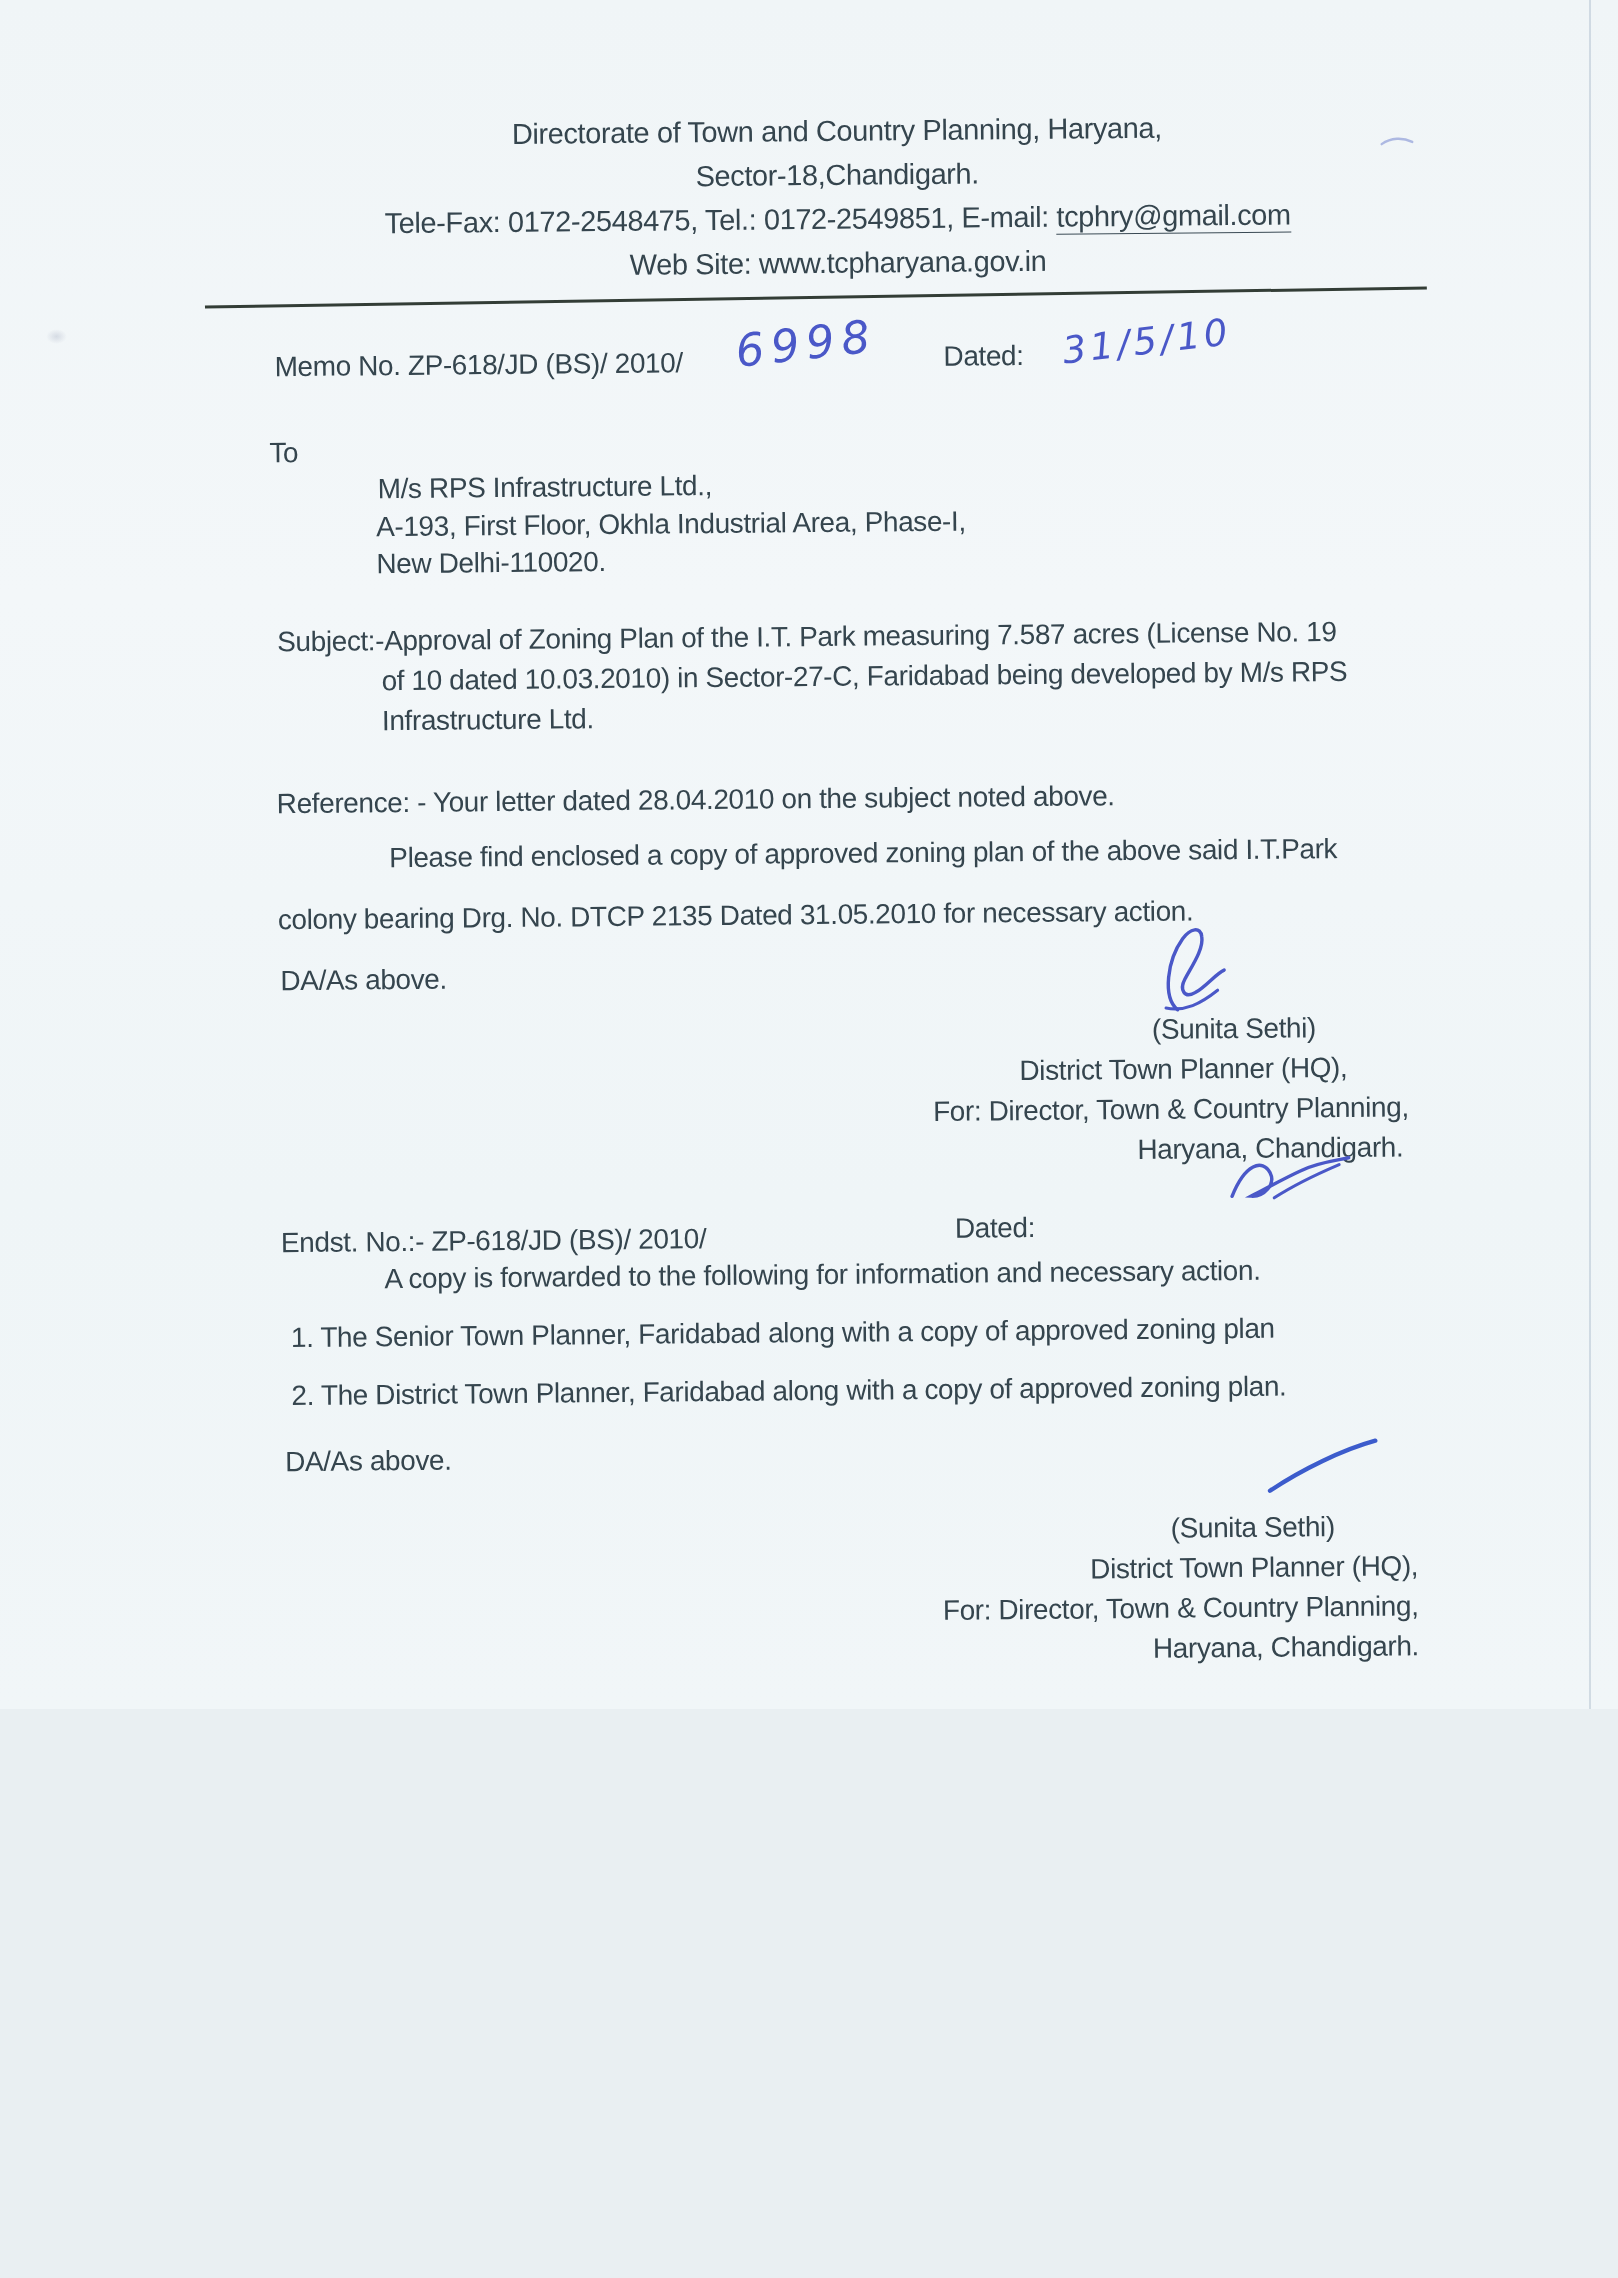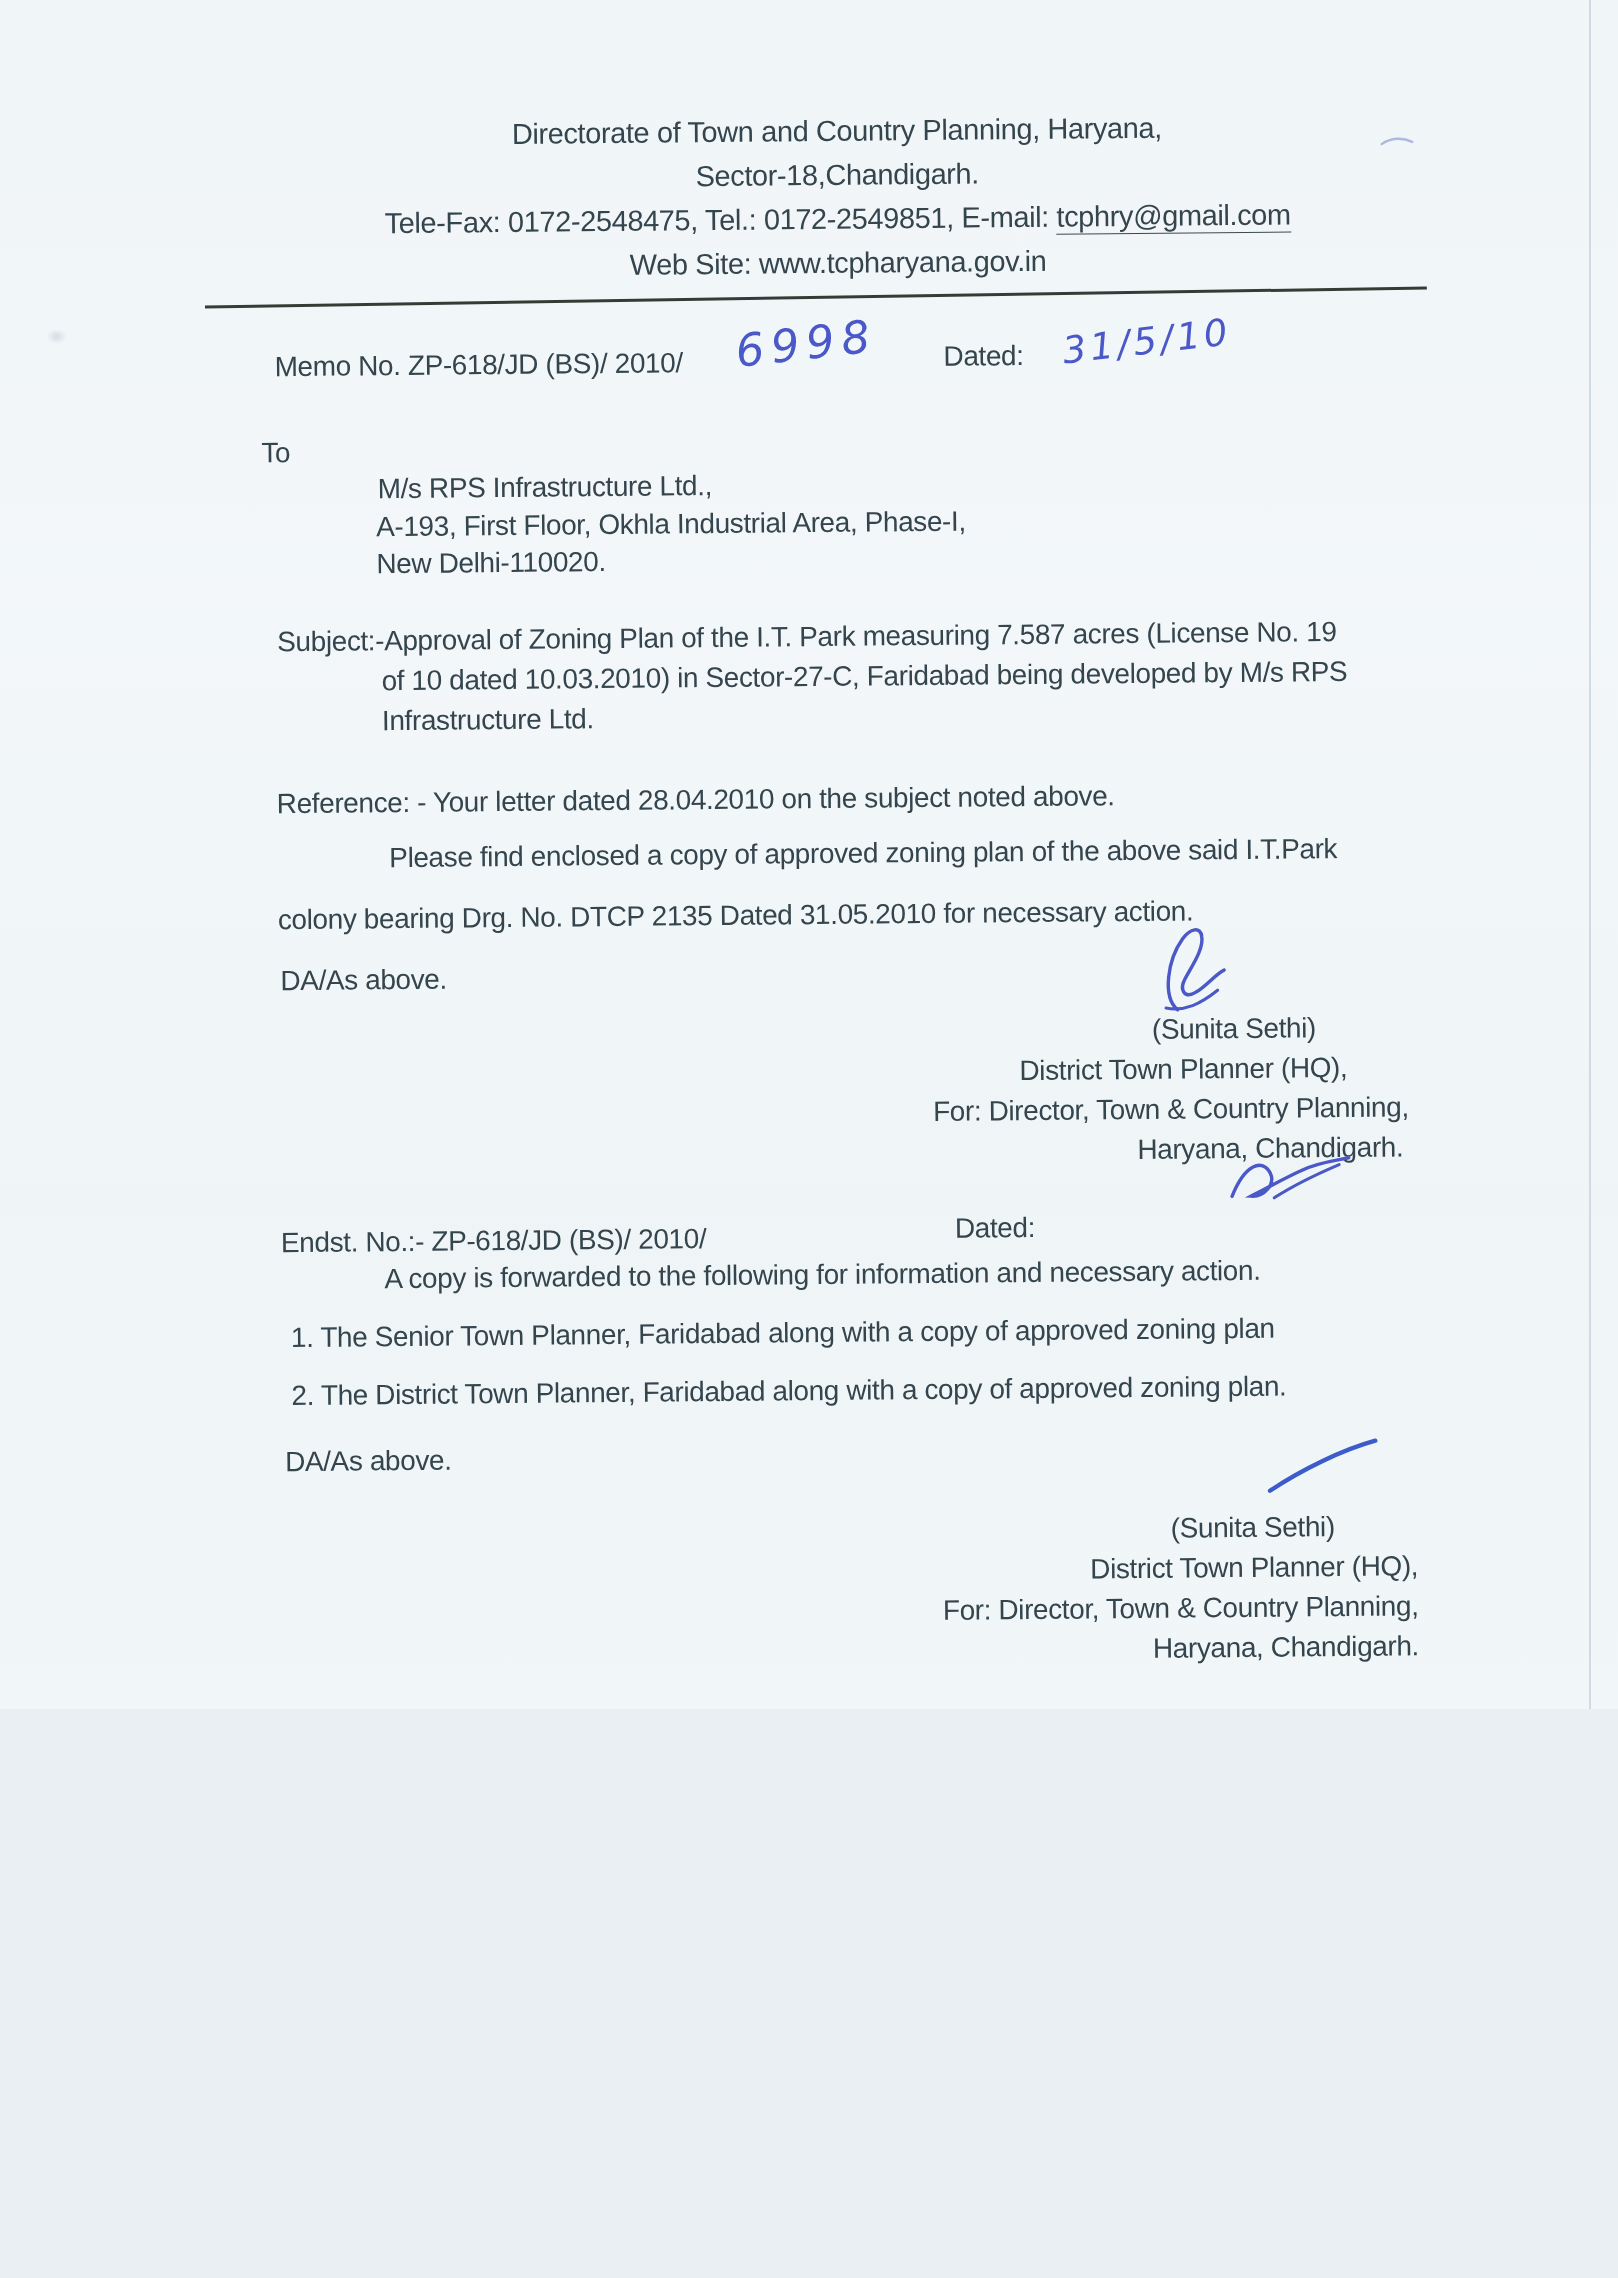--- a/index.html
+++ b/index.html
@@ -63,21 +63,21 @@
     <div class="t center" style="left:274px;top:203px;width:1129px;font-size:29px;"><span>Tele-Fax: 0172-2548475, Tel.: 0172-2549851, E-mail: </span><span class="email">tcphry@gmail.com</span></div>
     <div class="t center" style="left:274px;top:247px;width:1129px;font-size:29px;">Web Site: www.tcpharyana.gov.in</div>
 
     <div id="rule"></div>
 
     <div class="t" style="left:274px;top:346px;">Memo No. ZP-618/JD (BS)/ 2010/</div>
     <div class="hw hw-number" style="left:735px;top:317px;">6998</div>
     <div class="t" style="left:943px;top:342px;">Dated:</div>
     <div class="hw hw-date" style="left:1062px;top:323px;">31/5/10</div>
 
-    <div class="t" style="left:260px;top:432px;">To</div>
+    <div class="t" style="left:268px;top:432px;">To</div>
     <div class="t" style="left:376px;top:469px;">M/s RPS Infrastructure Ltd.,</div>
     <div class="t" style="left:374px;top:507px;">A-193, First Floor, Okhla Industrial Area, Phase-I,</div>
     <div class="t" style="left:374px;top:544px;">New Delhi-110020.</div>
 
     <div class="t" style="left:274px;top:621px;">Subject:-Approval of Zoning Plan of the I.T. Park measuring 7.587 acres (License No. 19</div>
     <div class="t" style="left:378px;top:661px;">of 10 dated 10.03.2010) in Sector-27-C, Faridabad being developed by M/s RPS</div>
     <div class="t" style="left:378px;top:701px;">Infrastructure Ltd.</div>
 
     <div class="t" style="left:272px;top:783px;">Reference: - Your letter dated 28.04.2010 on the subject noted above.</div>
     <div class="t" style="left:384px;top:838px;">Please find enclosed a copy of approved zoning plan of the above said I.T.Park</div>

